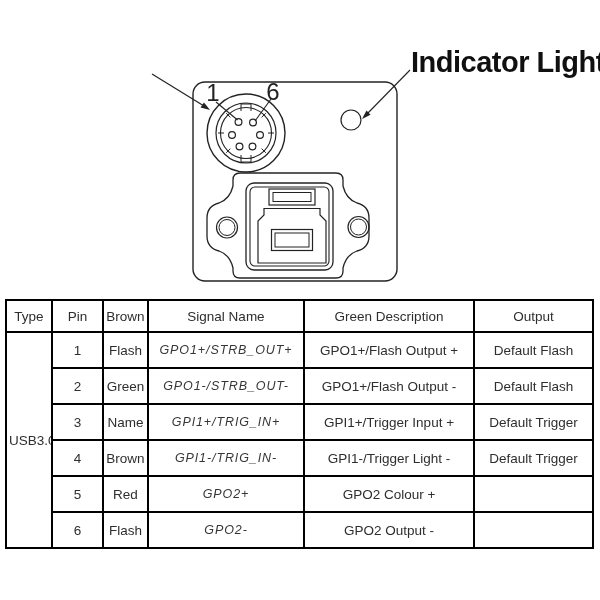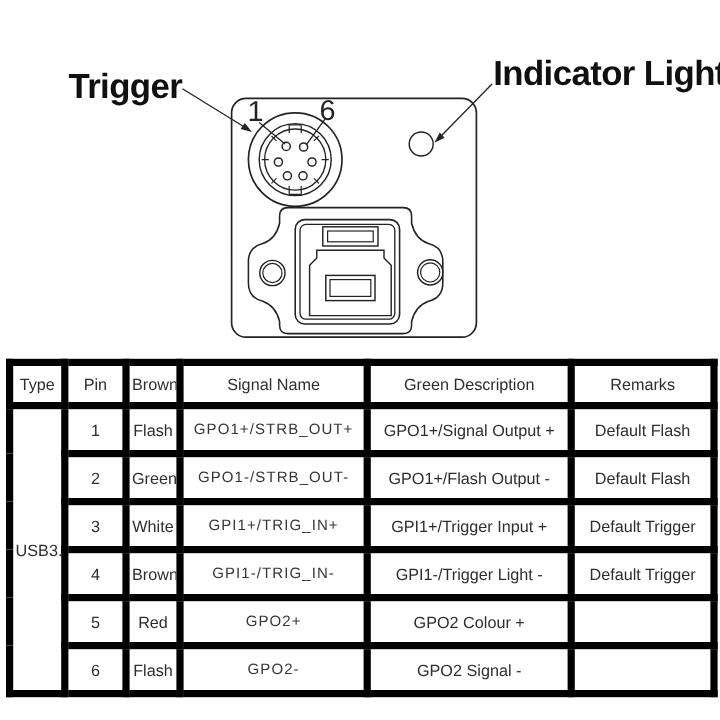--- a/index.html
+++ b/index.html
@@ -14,26 +14,26 @@
     letter-spacing:-0.5px;white-space:nowrap;line-height:1;
   }
   .trigger-label{left:57px;top:59px;}
   .indicator-label{left:411px;top:48px;}
   table.pinout{
     position:absolute;left:5px;top:299px;width:587px;
     border-collapse:collapse;table-layout:fixed;
     font-size:13.5px;color:#2e2e2e;
   }
   table.pinout th,table.pinout td{
-    border:6px solid #000000;text-align:center;vertical-align:middle;
+    border:2px solid #000000;text-align:center;vertical-align:middle;
     padding:0 2px;overflow:hidden;white-space:nowrap;
   }
   table.pinout th{font-weight:normal;height:30px;}
   table.pinout td{height:34px;}
-  td.signal-name{font-size:12.5px;letter-spacing:0.9px;color:#363636;}
+  td.signal-name{font-size:12.5px;letter-spacing:0.9px;color:#363636;font-style:italic;}
   .svgline{stroke:#232323;fill:none;}
 </style>
 </head>
 <body>
 
 <div class="stage">
 
   <div class="diagram">
     <svg width="600" height="296" viewBox="0 0 600 296">
 
@@ -87,62 +87,61 @@
       <polygon points="210,110 200.5,107.5 204,102.5" fill="#232323"></polygon>
       <line x1="410" y1="70" x2="367" y2="114" class="svgline" stroke-width="1.1"></line>
       <polygon points="362,119 366.5,110.5 370.5,114.8" fill="#232323"></polygon>
       <line x1="216" y1="102" x2="237.5" y2="120" class="svgline" stroke-width="1.1"></line>
       <line x1="271" y1="99" x2="255" y2="121" class="svgline" stroke-width="1.1"></line>
 
       <text x="213" y="101" text-anchor="middle" font-size="24" fill="#222">1</text>
       <text x="273" y="100" text-anchor="middle" font-size="24" fill="#222">6</text>
     </svg>
 
-    <div class="big-label trigger-label">Trigger</div>
     <div class="big-label indicator-label">Indicator Light</div>
   </div>
 
   <table class="pinout">
     <colgroup>
       <col style="width:46px">
         <col style="width:51px">
         <col style="width:45px">
       <col style="width:156px">
         <col style="width:170px">
         <col style="width:119px">
     </colgroup>
     <thead>
       <tr>
         <th>Type</th>
         <th>Pin</th>
         <th>Brown</th>
         <th>Signal Name</th>
         <th>Green Description</th>
-        <th>Remarks</th>
+        <th>Output</th>
       </tr>
     </thead>
     <tbody>
       <tr>
         <td rowspan="6">USB3.0</td>
         <td>1</td>
         <td>Flash</td>
         <td class="signal-name">GPO1+/STRB_OUT+</td>
-        <td>GPO1+/Signal Output +</td>
+        <td>GPO1+/Flash Output +</td>
         <td>Default Flash</td>
       </tr>
       <tr>
         <td>2</td>
         <td>Green</td>
         <td class="signal-name">GPO1-/STRB_OUT-</td>
         <td>GPO1+/Flash Output -</td>
         <td>Default Flash</td>
       </tr>
       <tr>
         <td>3</td>
-        <td>White</td>
+        <td>Name</td>
         <td class="signal-name">GPI1+/TRIG_IN+</td>
         <td>GPI1+/Trigger Input +</td>
         <td>Default Trigger</td>
       </tr>
       <tr>
         <td>4</td>
         <td>Brown</td>
         <td class="signal-name">GPI1-/TRIG_IN-</td>
         <td>GPI1-/Trigger Light -</td>
         <td>Default Trigger</td>
@@ -151,19 +150,19 @@
         <td>5</td>
         <td>Red</td>
         <td class="signal-name">GPO2+</td>
         <td>GPO2 Colour +</td>
         <td></td>
       </tr>
       <tr>
         <td>6</td>
         <td>Flash</td>
         <td class="signal-name">GPO2-</td>
-        <td>GPO2 Signal -</td>
+        <td>GPO2 Output -</td>
         <td></td>
       </tr>
     </tbody>
   </table>
 
 </div>
 
 </body></html>

